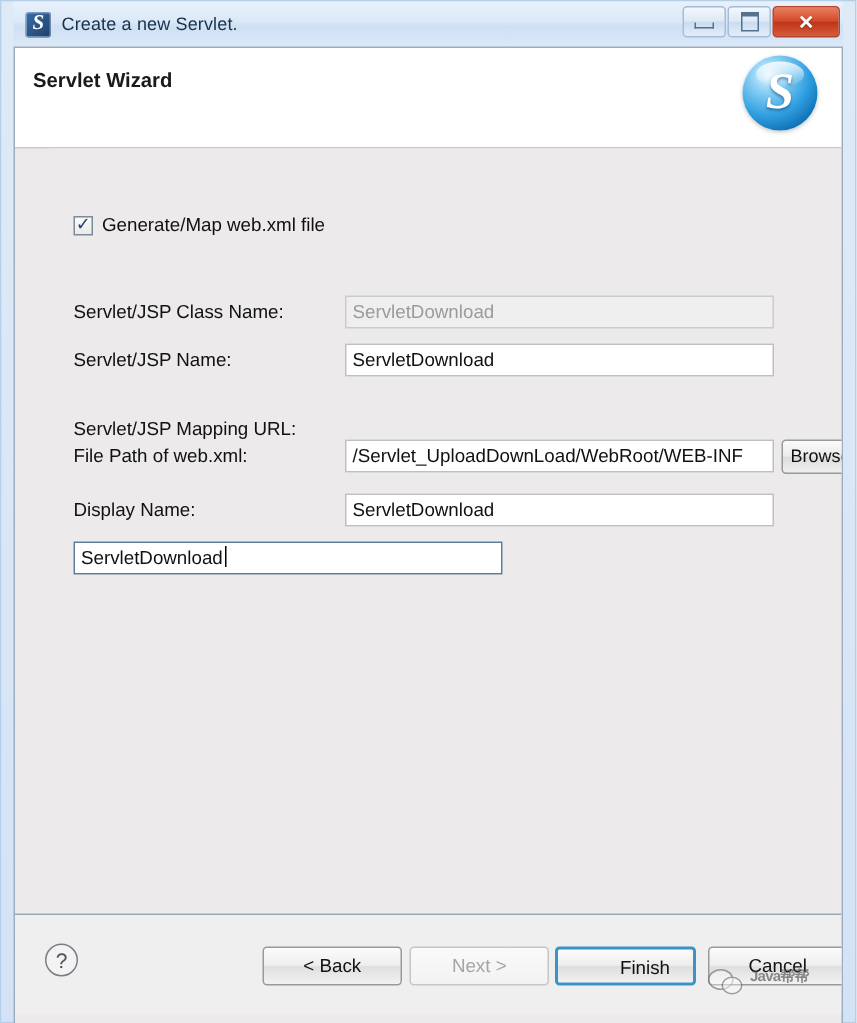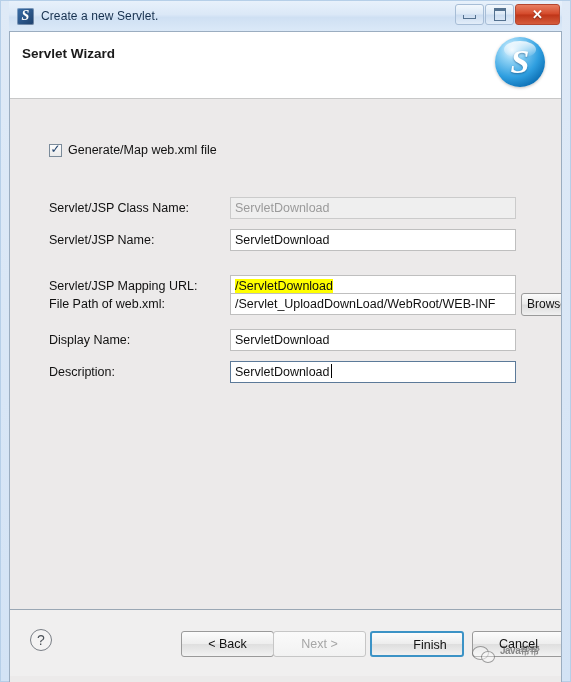--- a/index.html
+++ b/index.html
@@ -301,21 +301,21 @@
     box-sizing: border-box;
     border: 1px solid #9a9a9a;
     border-radius: 3px;
     background: linear-gradient(to bottom, #fcfcfc 0%, #eeeeee 48%, #dfdfdf 52%, #f2f2f2 100%);
     font-family: "Liberation Sans", sans-serif;
     font-size: 12.5px;
     color: #111111;
     line-height: 24px;
     text-align: center;
   }
-  .btn.back   { left: 171px; }
+  .btn.back   { left: 165px; }
   .btn.next   { left: 263px; color: #a6a6a6; border-color: #c6c6c6;
                 background: linear-gradient(to bottom, #fafafa 0%, #f2f2f2 100%); }
   .btn.finish { left: 360px; width: 94px; border: 2px solid #3c93c6;
                 background: linear-gradient(to bottom, #fcfcfc 0%, #ededed 48%, #dedede 52%, #f1f1f1 100%); padding-left: 26px; }
   .btn.cancel { left: 462px; }
 
   
   .watermark {
     position: absolute;
     left: 462px;
@@ -396,36 +396,34 @@
         <span class="field-input disabled">ServletDownload</span>
       </div>
 
       <div class="field-row" style="top:130px;">
         <span class="field-label">Servlet/JSP Name:</span>
         <span class="field-input">ServletDownload</span>
       </div>
 
       <div class="field-row" style="top:176px;">
         <span class="field-label">Servlet/JSP Mapping URL:</span>
-        <span class="field-input"><span class="hl">/ServletDownload</span></span>
       </div>
 
       <div class="field-row" style="top:194px;">
         <span class="field-label">File Path of web.xml:</span>
         <span class="field-input">/Servlet_UploadDownLoad/WebRoot/WEB-INF</span>
         <span class="browse-btn">Browse...</span>
       </div>
 
       <div class="field-row" style="top:230px;">
         <span class="field-label">Display Name:</span>
         <span class="field-input">ServletDownload</span>
       </div>
 
       <div class="field-row" style="top:262px;">
-        <span class="field-label">Description:</span>
         <span class="field-input focused"><span>ServletDownload</span><span class="caret"></span></span>
       </div>
 
     </div>
 
     <div class="buttonbar">
       <div class="help-icon">?</div>
       <div class="btn back">&lt; Back</div>
       <div class="btn next">Next &gt;</div>
       <div class="btn finish">Finish</div>

